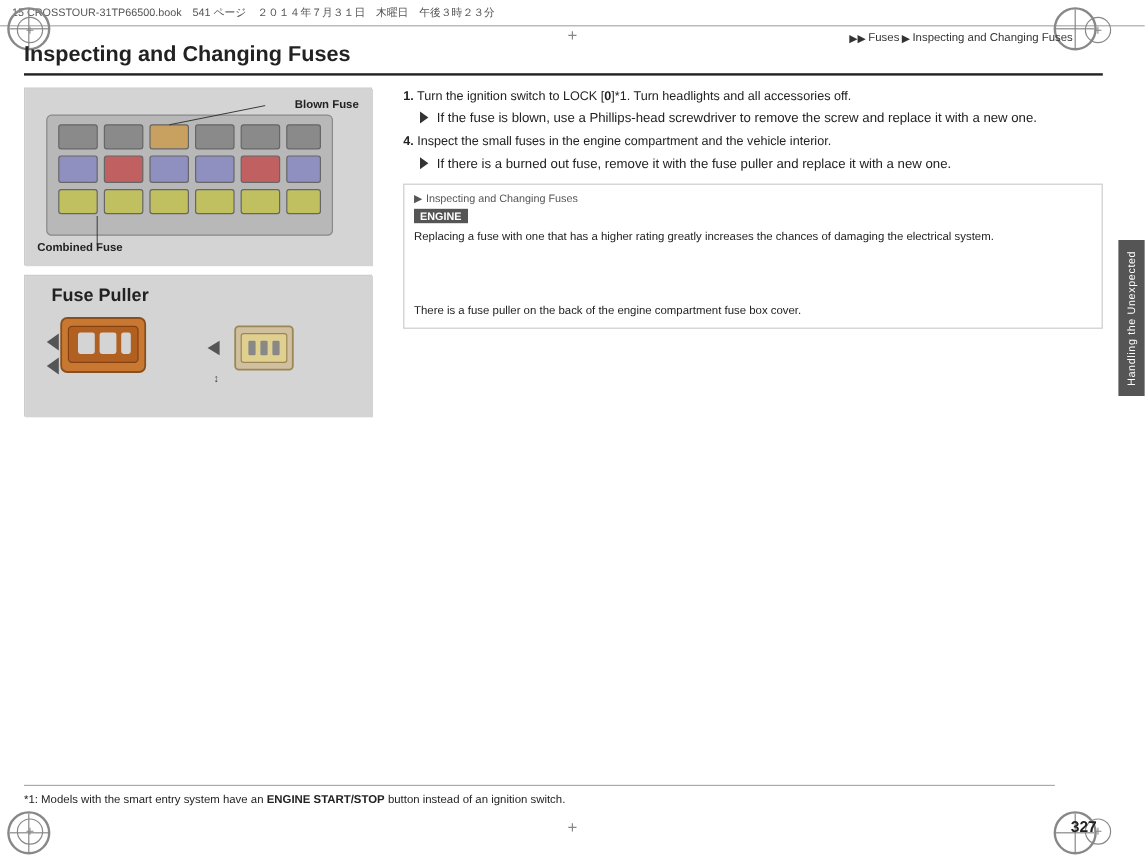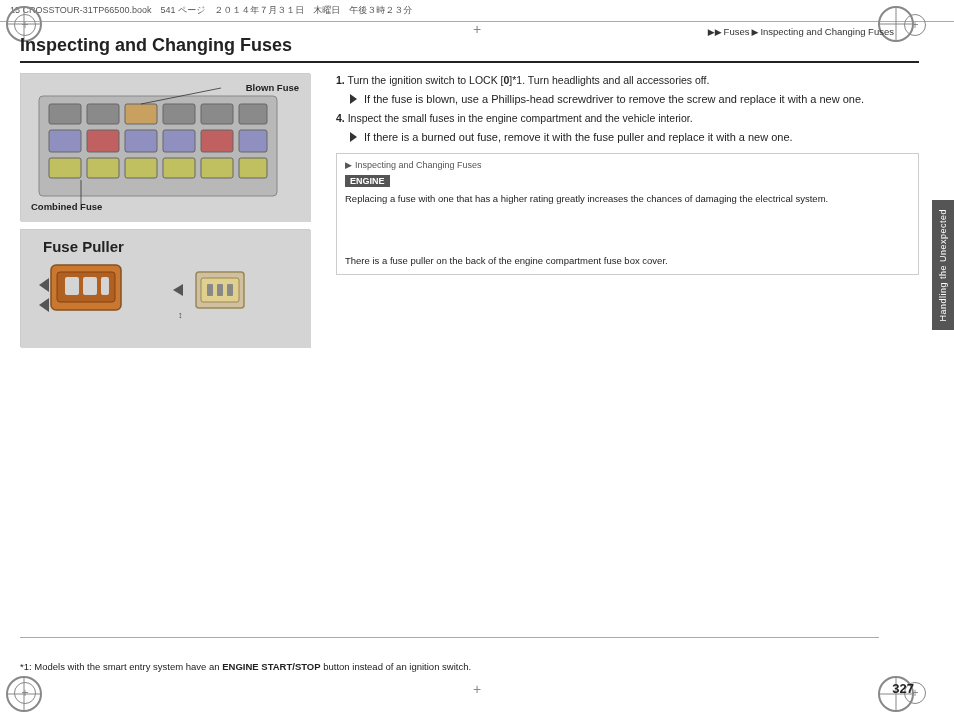--- a/index.html
+++ b/index.html
@@ -260,21 +260,21 @@
     }
     .notice-text.last { margin-bottom: 0; margin-top: 48px; }
 
     
     .footnote {
       position: absolute;
       bottom: 0;
       left: 0;
       right: 40px;
       border-top: 1px solid #aaa;
-      padding-top: 22px;
+      padding-top: 5px;
       font-size: 9.5px;
       line-height: 1.4;
     }
     .footnote strong { font-weight: bold; }
 
     
     .tri-right {
       display: inline-block;
       width: 0;
       height: 0;

